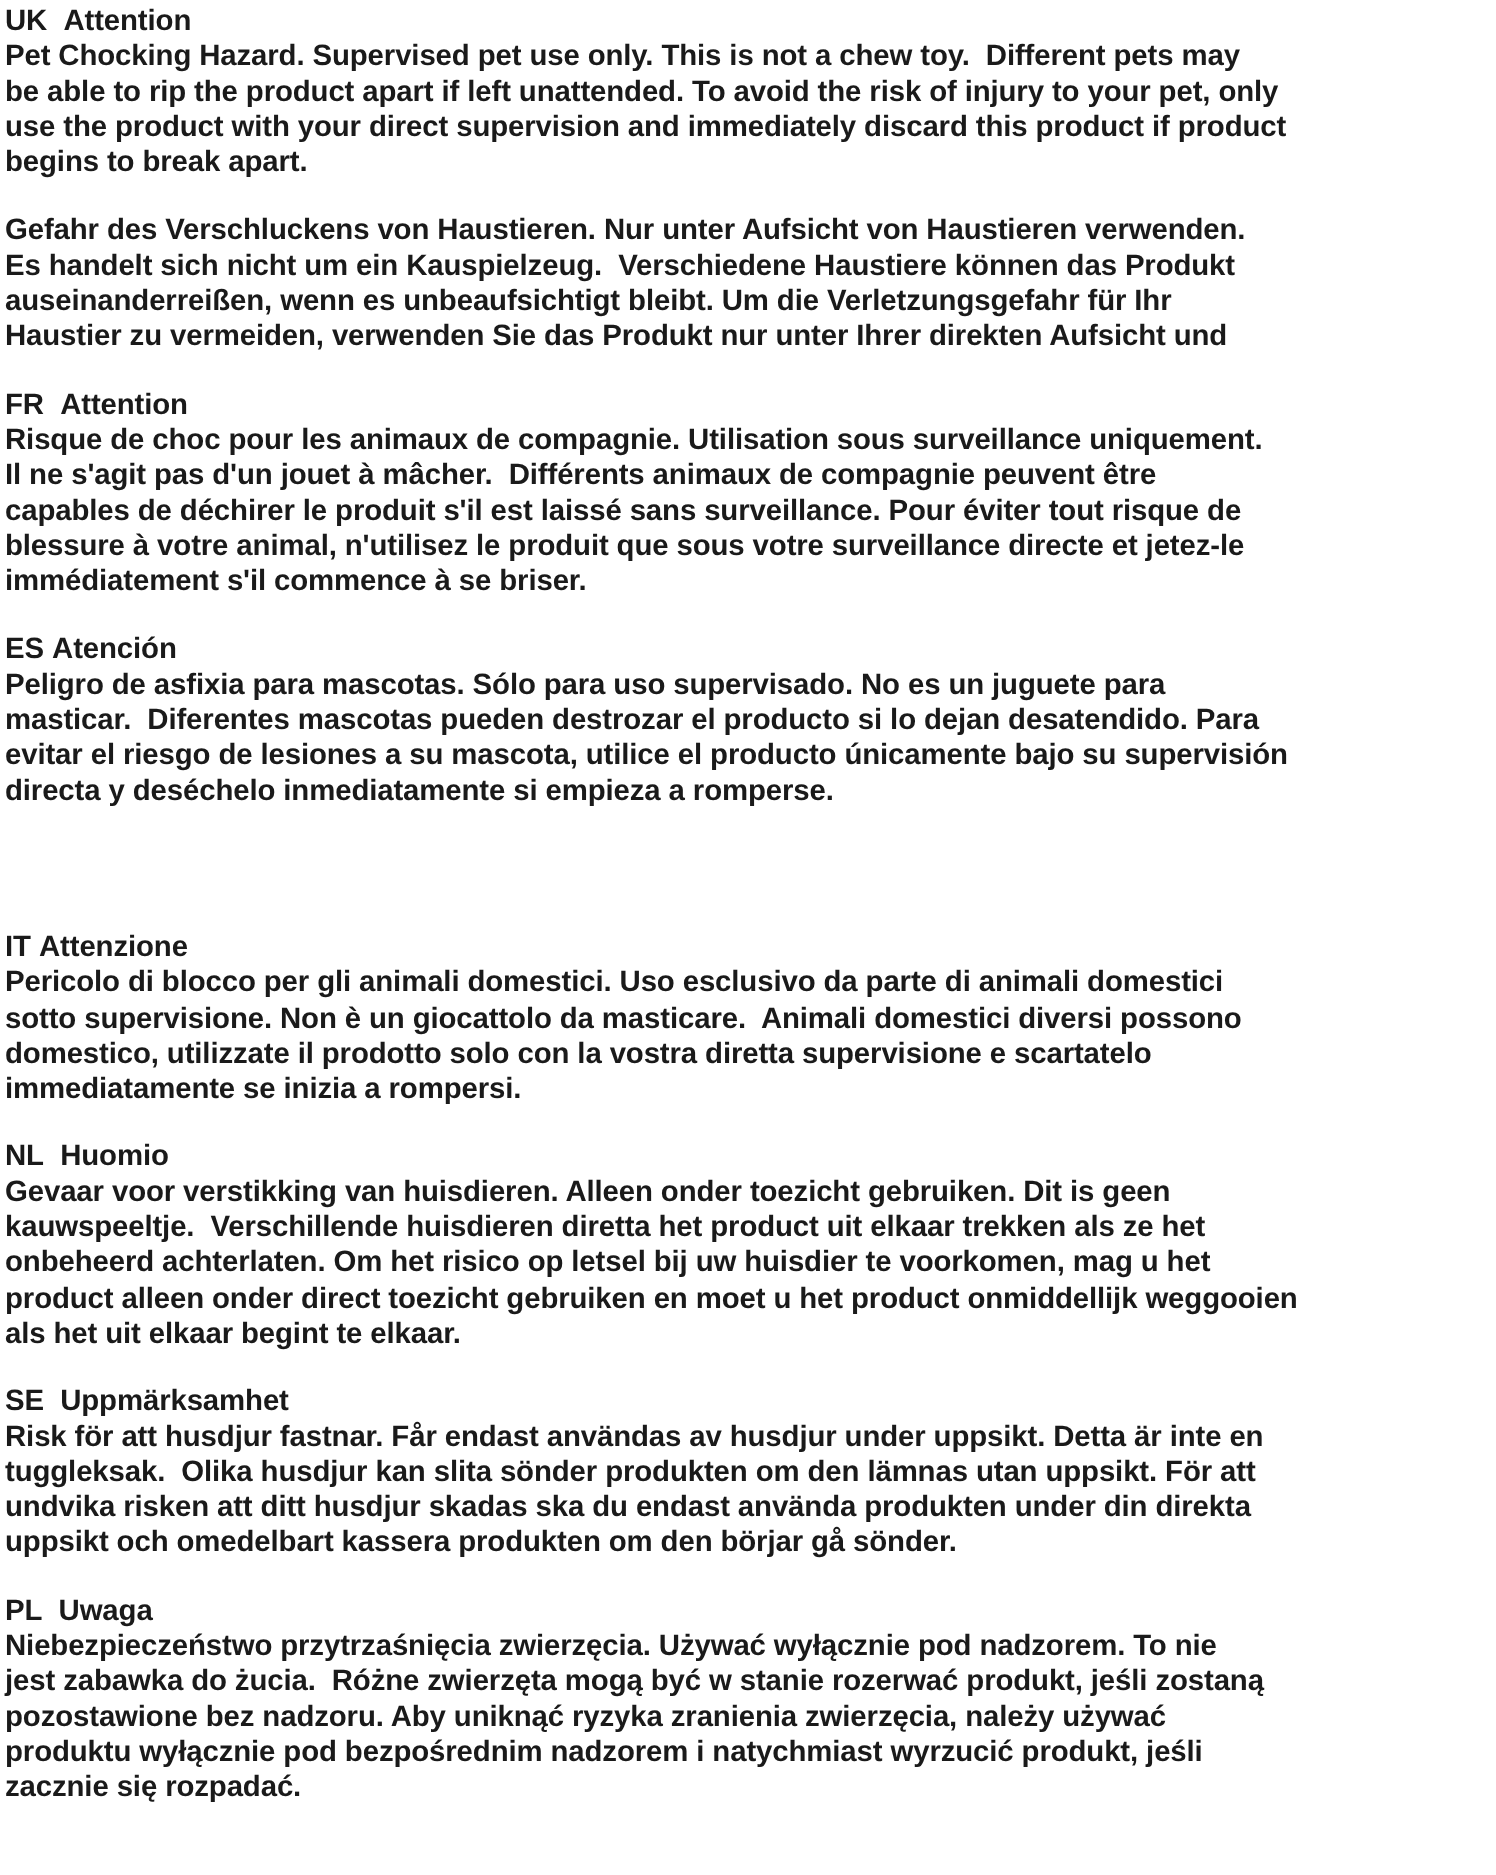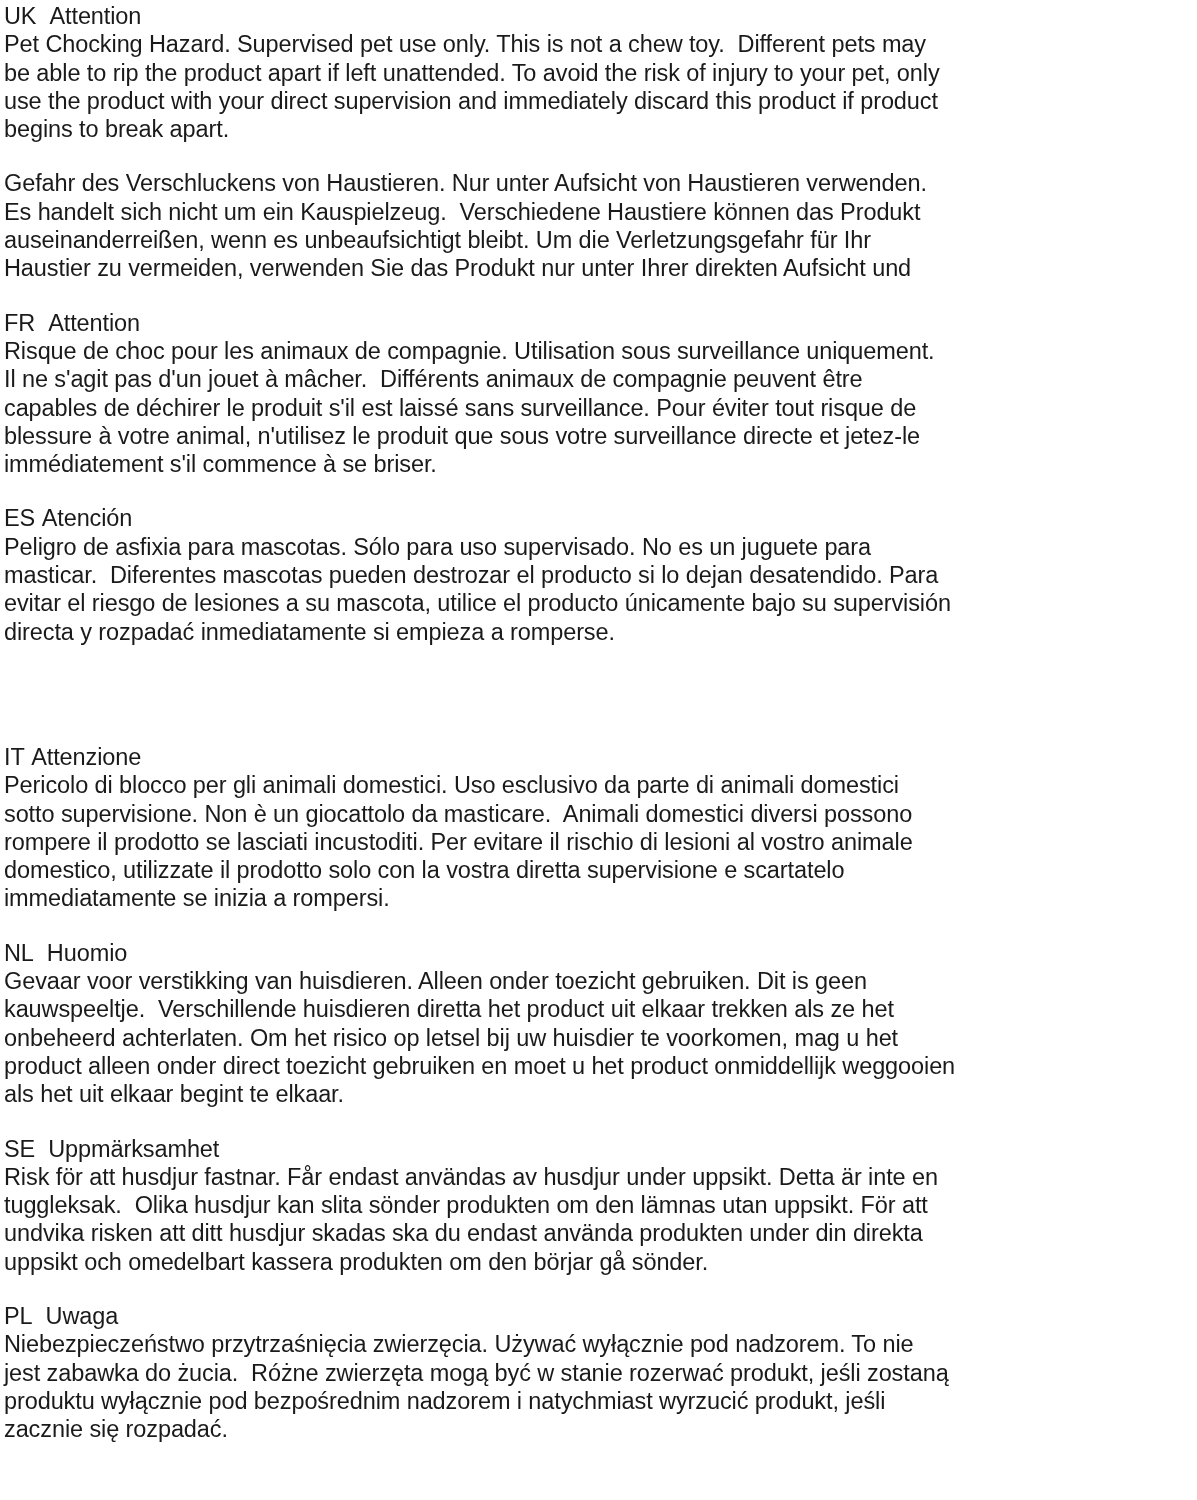--- a/index.html
+++ b/index.html
@@ -12,20 +12,21 @@
     height: 1500px;
     overflow: hidden;
     font-family: "Liberation Sans", sans-serif;
     font-size: 23.5px;
     line-height: 28.3px;
     letter-spacing: -0.1px;
     color: #1a1a1a;
   }
   .doc {
     padding: 2px 4px 0 4px;
+    font-weight: bold;
   }
   .warning-section {
     margin: 0 0 26px 0;
   }
   .warning-section.big-gap {
     margin-bottom: 97px;
   }
   .heading {
     white-space: pre;
   }
@@ -66,28 +67,27 @@
     <div class="line">capables de déchirer le produit s'il est laissé sans surveillance. Pour éviter tout risque de</div>
     <div class="line">blessure à votre animal, n'utilisez le produit que sous votre surveillance directe et jetez-le</div>
     <div class="line">immédiatement s'il commence à se briser.</div>
   </section>
 
   <section class="warning-section big-gap">
     <div class="heading narrow"><span>ES</span><span class="title">Atención</span></div>
     <div class="line">Peligro de asfixia para mascotas. Sólo para uso supervisado. No es un juguete para</div>
     <div class="line">masticar.  Diferentes mascotas pueden destrozar el producto si lo dejan desatendido. Para</div>
     <div class="line">evitar el riesgo de lesiones a su mascota, utilice el producto únicamente bajo su supervisión</div>
-    <div class="line">directa y rozpadać inmediatamente si empieza a romperse.</div>
+    <div class="line">directa y deséchelo inmediatamente si empieza a romperse.</div>
   </section>
 
   <section class="warning-section">
     <div class="heading narrow"><span>IT</span><span class="title">Attenzione</span></div>
     <div class="line">Pericolo di blocco per gli animali domestici. Uso esclusivo da parte di animali domestici</div>
     <div class="line">sotto supervisione. Non è un giocattolo da masticare.  Animali domestici diversi possono</div>
-    <div class="line">rompere il prodotto se lasciati incustoditi. Per evitare il rischio di lesioni al vostro animale</div>
     <div class="line">domestico, utilizzate il prodotto solo con la vostra diretta supervisione e scartatelo</div>
     <div class="line">immediatamente se inizia a rompersi.</div>
   </section>
 
   <section class="warning-section">
     <div class="heading"><span>NL</span><span class="title">Huomio</span></div>
     <div class="line">Gevaar voor verstikking van huisdieren. Alleen onder toezicht gebruiken. Dit is geen</div>
     <div class="line">kauwspeeltje.  Verschillende huisdieren diretta het product uit elkaar trekken als ze het</div>
     <div class="line">onbeheerd achterlaten. Om het risico op letsel bij uw huisdier te voorkomen, mag u het</div>
     <div class="line">product alleen onder direct toezicht gebruiken en moet u het product onmiddellijk weggooien</div>
@@ -99,17 +99,18 @@
     <div class="line">Risk för att husdjur fastnar. Får endast användas av husdjur under uppsikt. Detta är inte en</div>
     <div class="line">tuggleksak.  Olika husdjur kan slita sönder produkten om den lämnas utan uppsikt. För att</div>
     <div class="line">undvika risken att ditt husdjur skadas ska du endast använda produkten under din direkta</div>
     <div class="line">uppsikt och omedelbart kassera produkten om den börjar gå sönder.</div>
   </section>
 
   <section class="warning-section">
     <div class="heading"><span>PL</span><span class="title">Uwaga</span></div>
     <div class="line">Niebezpieczeństwo przytrzaśnięcia zwierzęcia. Używać wyłącznie pod nadzorem. To nie</div>
     <div class="line">jest zabawka do żucia.  Różne zwierzęta mogą być w stanie rozerwać produkt, jeśli zostaną</div>
+    <div class="line">pozostawione bez nadzoru. Aby uniknąć ryzyka zranienia zwierzęcia, należy używać</div>
     <div class="line">produktu wyłącznie pod bezpośrednim nadzorem i natychmiast wyrzucić produkt, jeśli</div>
     <div class="line">zacznie się rozpadać.</div>
   </section>
 
 </div>
 
 </body></html>

